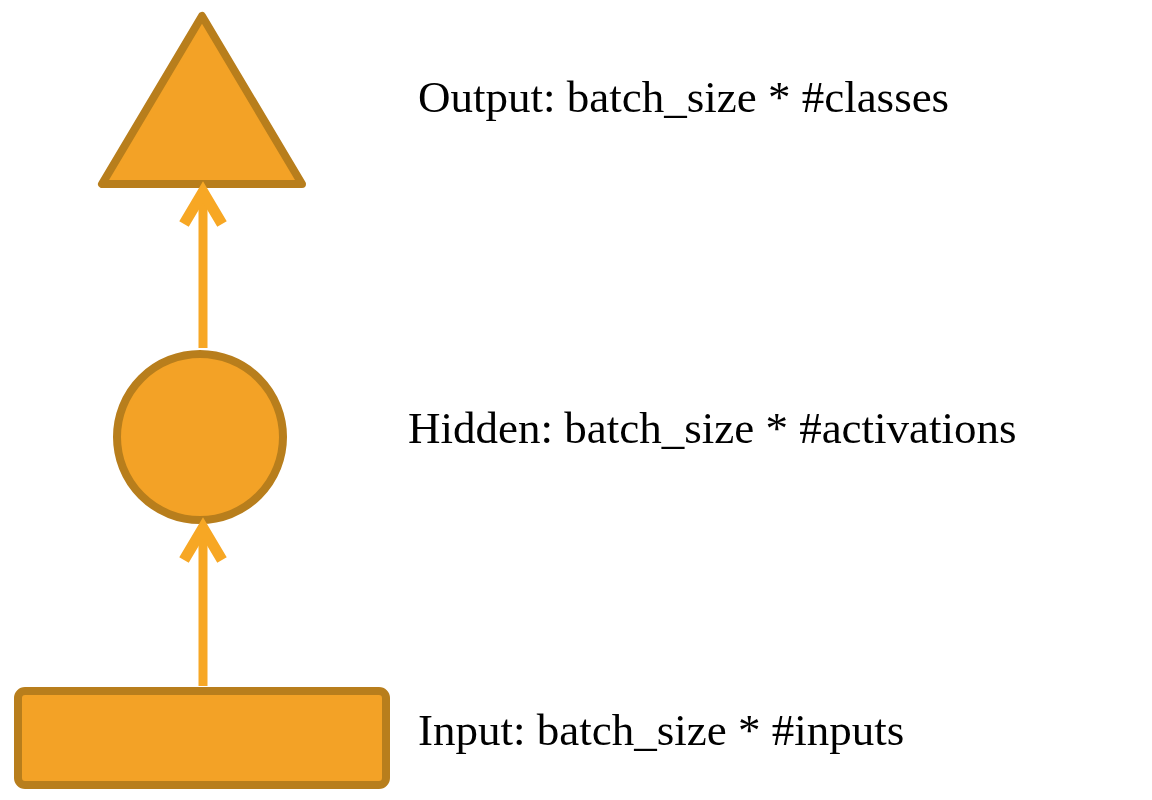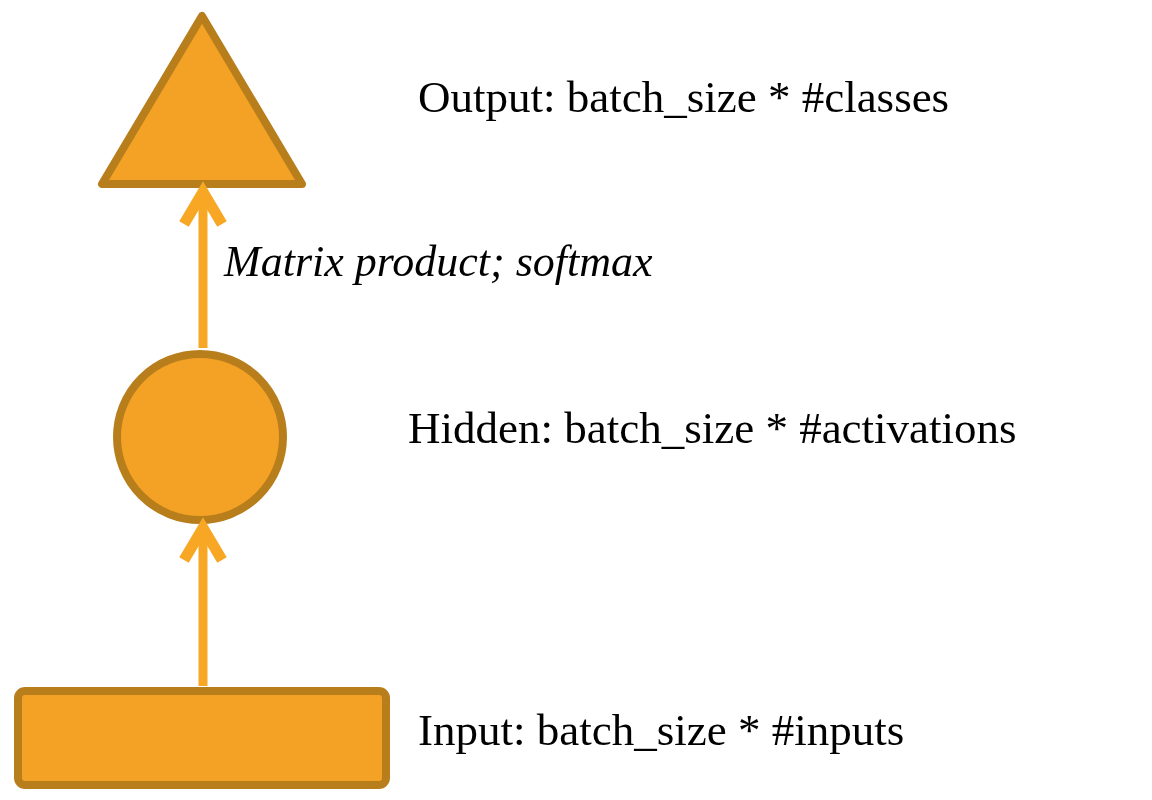--- a/index.html
+++ b/index.html
@@ -62,16 +62,15 @@
     <rect x="18" y="691" width="368" height="94" rx="7" stroke-width="8" fill="#F3A226"></rect>
     <rect x="18" y="691" width="368" height="94" rx="7" fill="none" stroke-width="8" stroke="#B87E1C"></rect>
   </svg>
 
   <div class="node-label" style="left:418px; top:73px;">Output: batch_size * #classes</div>
 
   <div class="node-label" style="left:418px; top:706px;">Input: batch_size * #inputs</div>
 
   <div class="node-label" style="left:408px; top:404px;">Hidden: batch_size * #activations</div>
 
-  <div class="edge-label" style="left:224px; top:238px;">Matrix product; softmax</div>
 
 
 </div>
 
 </body></html>

